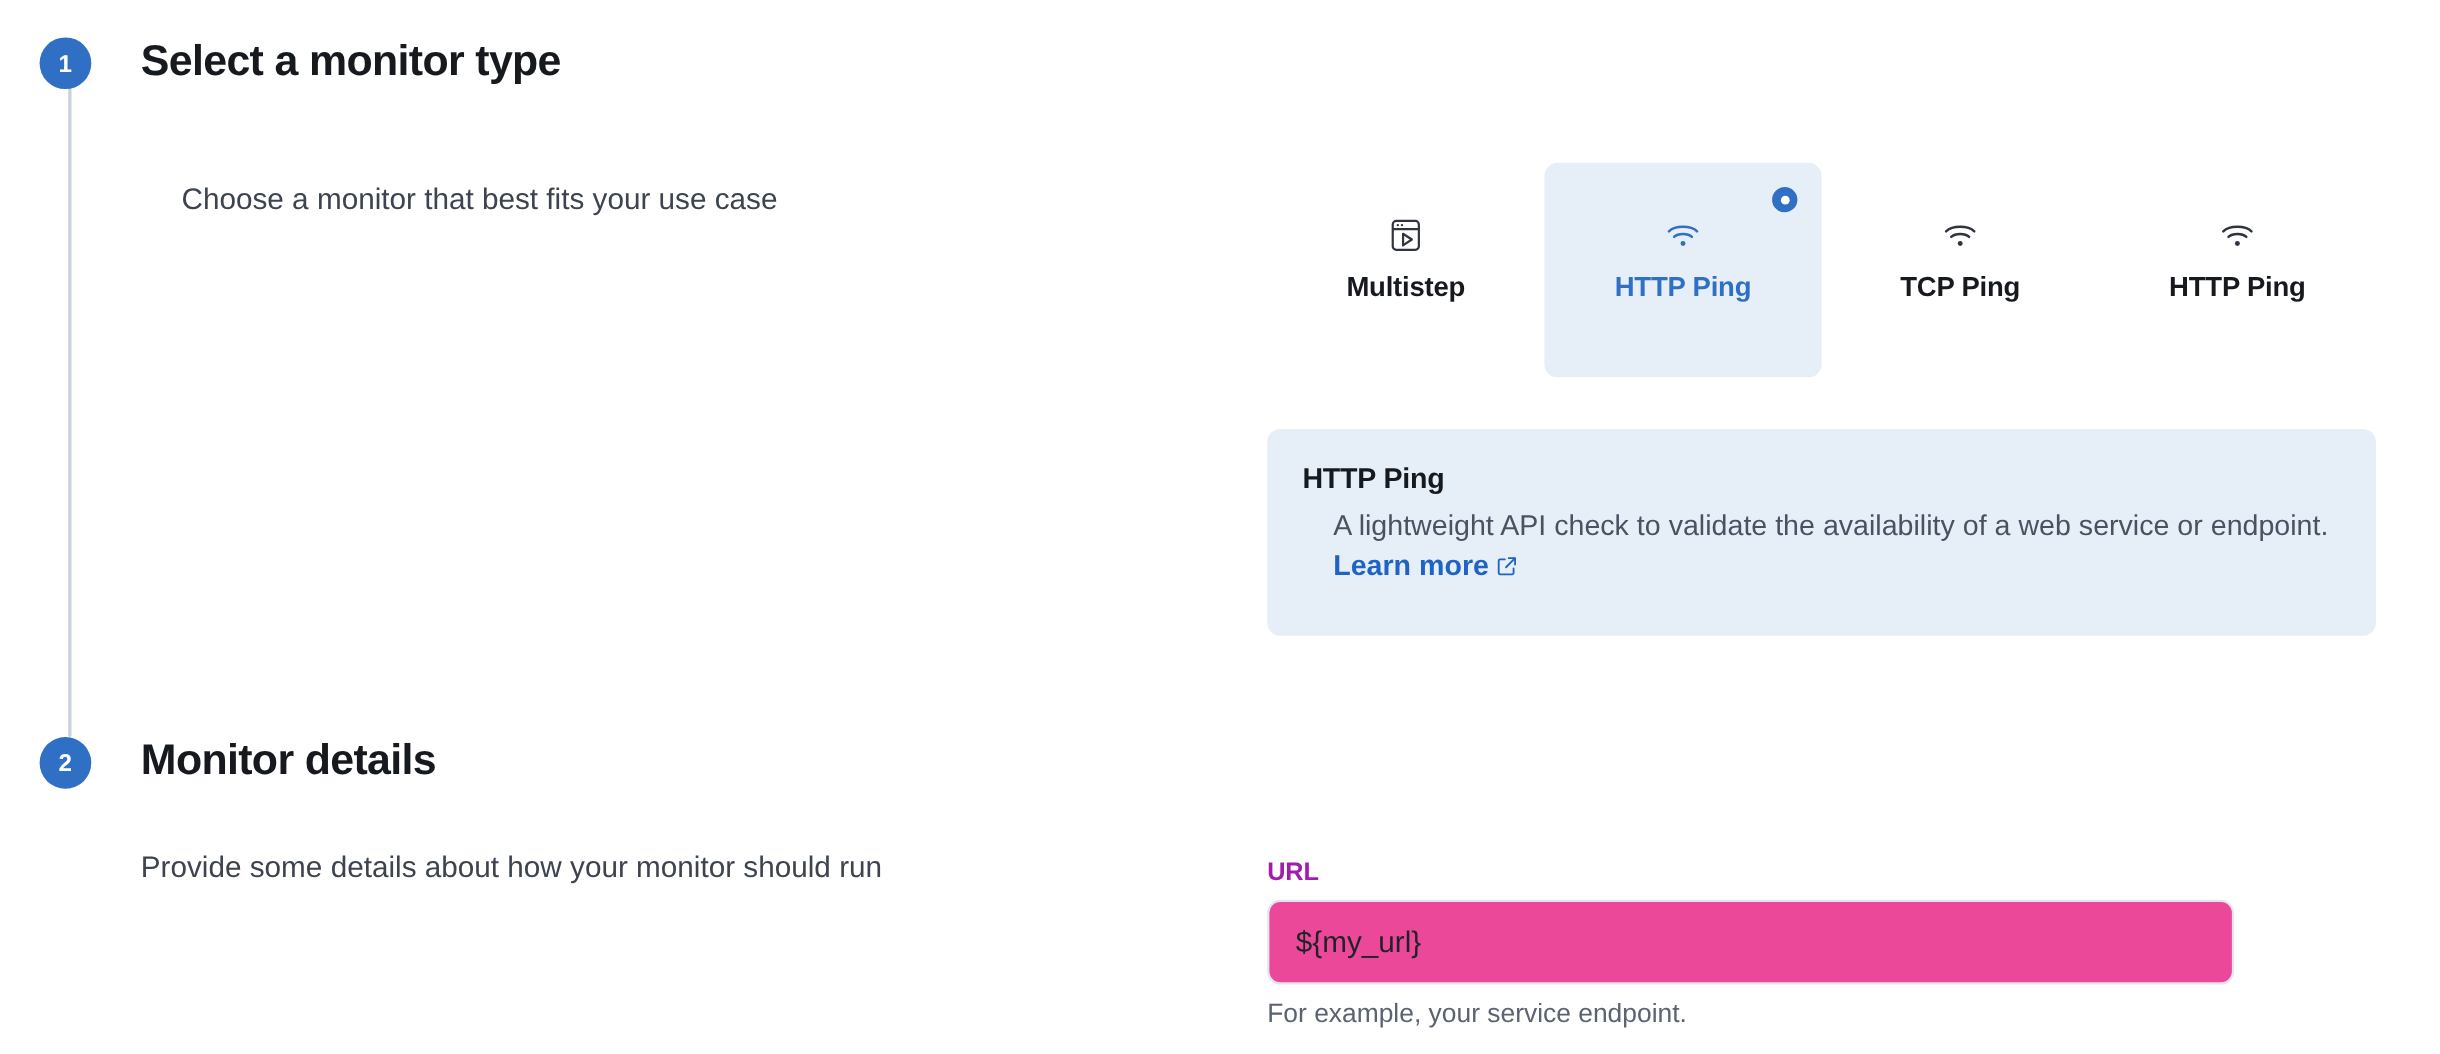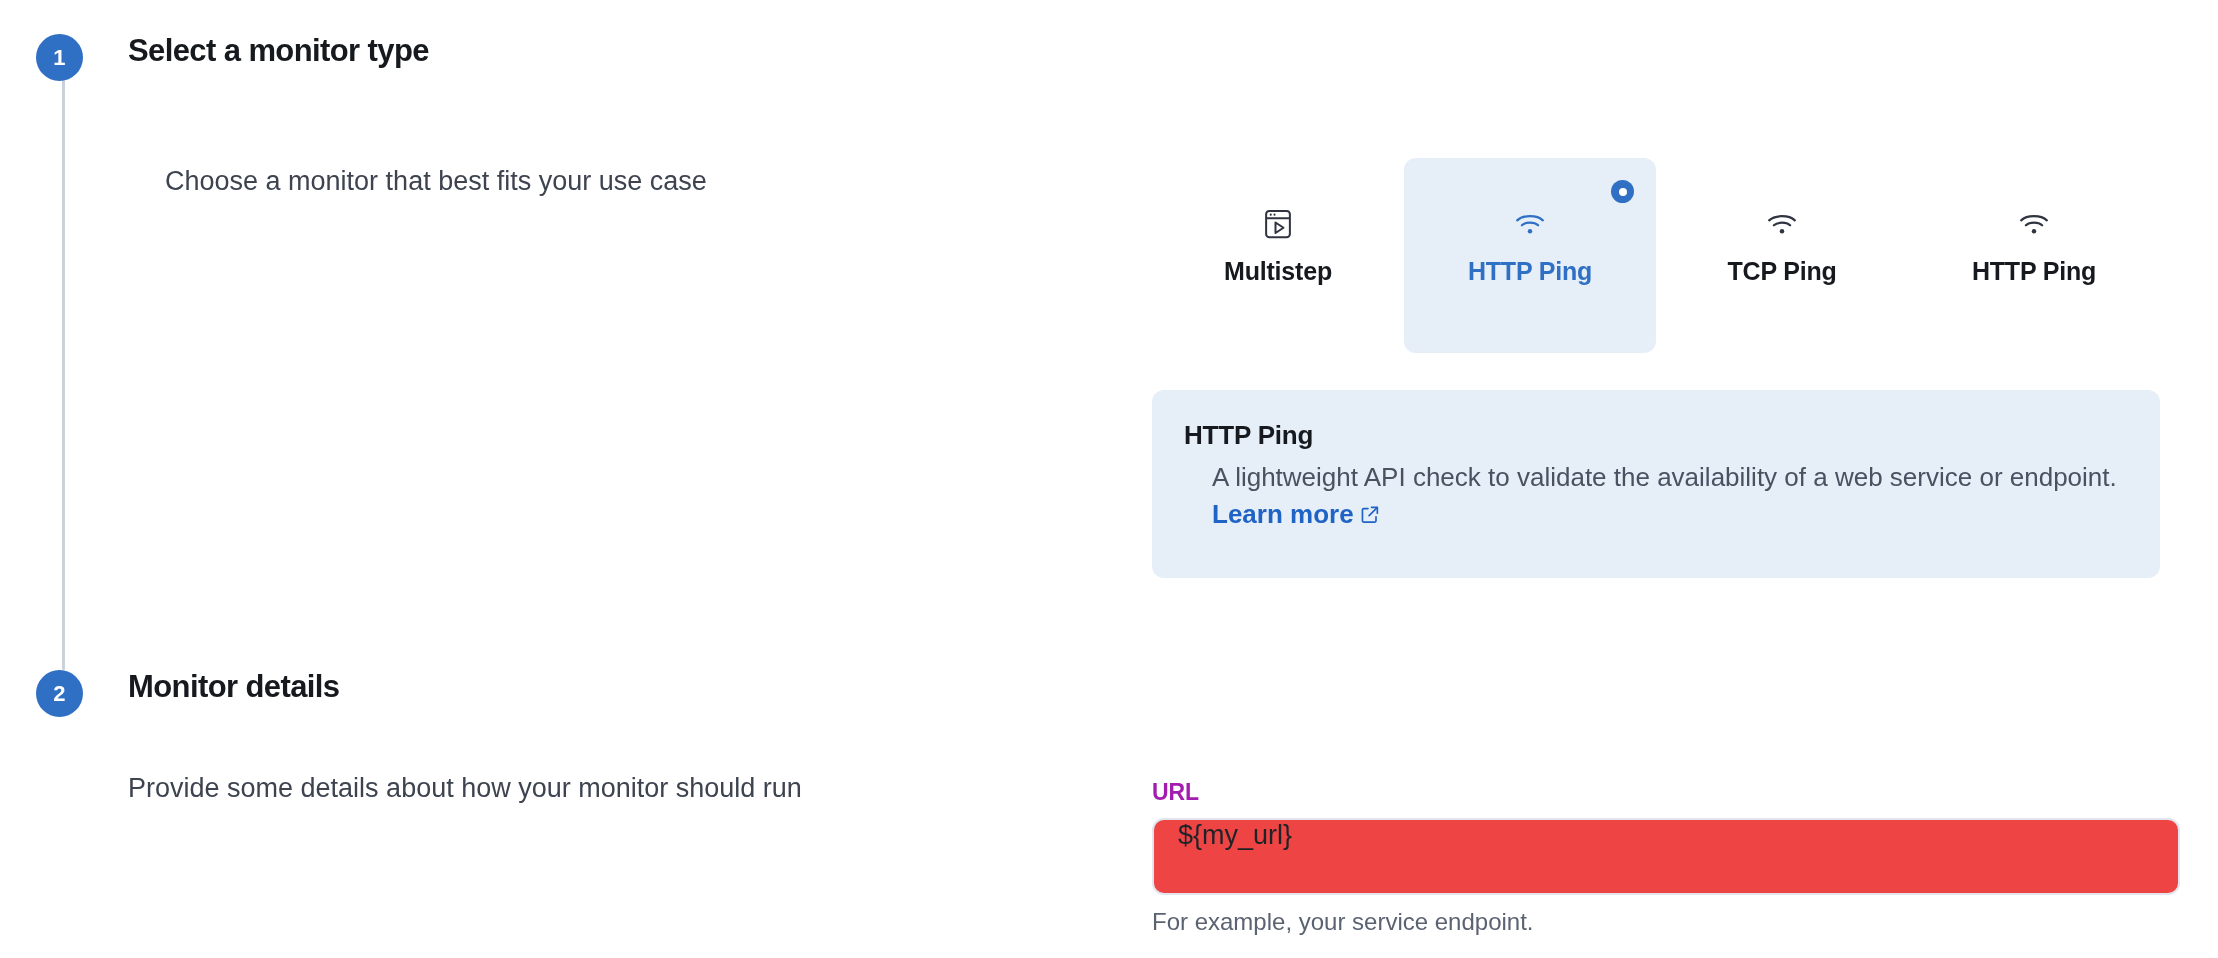--- a/index.html
+++ b/index.html
@@ -53,21 +53,21 @@
     display: flex;
     align-items: center;
     justify-content: center;
     line-height: 1;
     letter-spacing: 0.2px;
   }
   .step-title {
     position: absolute;
     left: 128px;
     top: -3px;
-    font-size: 31px;
+    font-size: 39px;
     font-weight: 700;
     letter-spacing: -0.6px;
     color: #16191d;
     white-space: nowrap;
     line-height: 1.28;
   }
   .step-desc {
     position: absolute;
     left: 128px;
     font-size: 27px;
@@ -76,21 +76,21 @@
     white-space: nowrap;
     line-height: 1.3;
   }
   .step-1 .step-desc { top: 130px; margin-left: 37px; }
   .step-2 .step-desc { top: 101px; }
 
   
   .type-row {
     position: absolute;
     left: 1152px;
-    top: 158px;
+    top: 148px;
     width: 1008px;
     height: 195px;
     display: flex;
     align-items: flex-start;
   }
   .type-card {
     flex: 1 1 0;
     height: 195px;
     border-radius: 12px;
     position: relative;
@@ -191,26 +191,27 @@
   }
   .field-label {
     font-size: 23px;
     font-weight: 700;
     color: #a21caf;
     letter-spacing: -0.1px;
     line-height: 1.3;
   }
   .field-input {
     margin-top: 10px;
-    width: 1028px;
+    width: 879px;
     height: 77px;
-    background: #ef4444;
+    background: #ec4899;
     border: 2px solid #e2e5ee;
     border-radius: 12px;
     display: flex;
+    align-items: center;
     padding: 0 24px;
     font-size: 27px;
     color: #1f2328;
     font-family: "Liberation Sans", sans-serif;
     cursor: text;
   }
   .field-help {
     margin-top: 11px;
     font-size: 24px;
     color: #5b6272;

